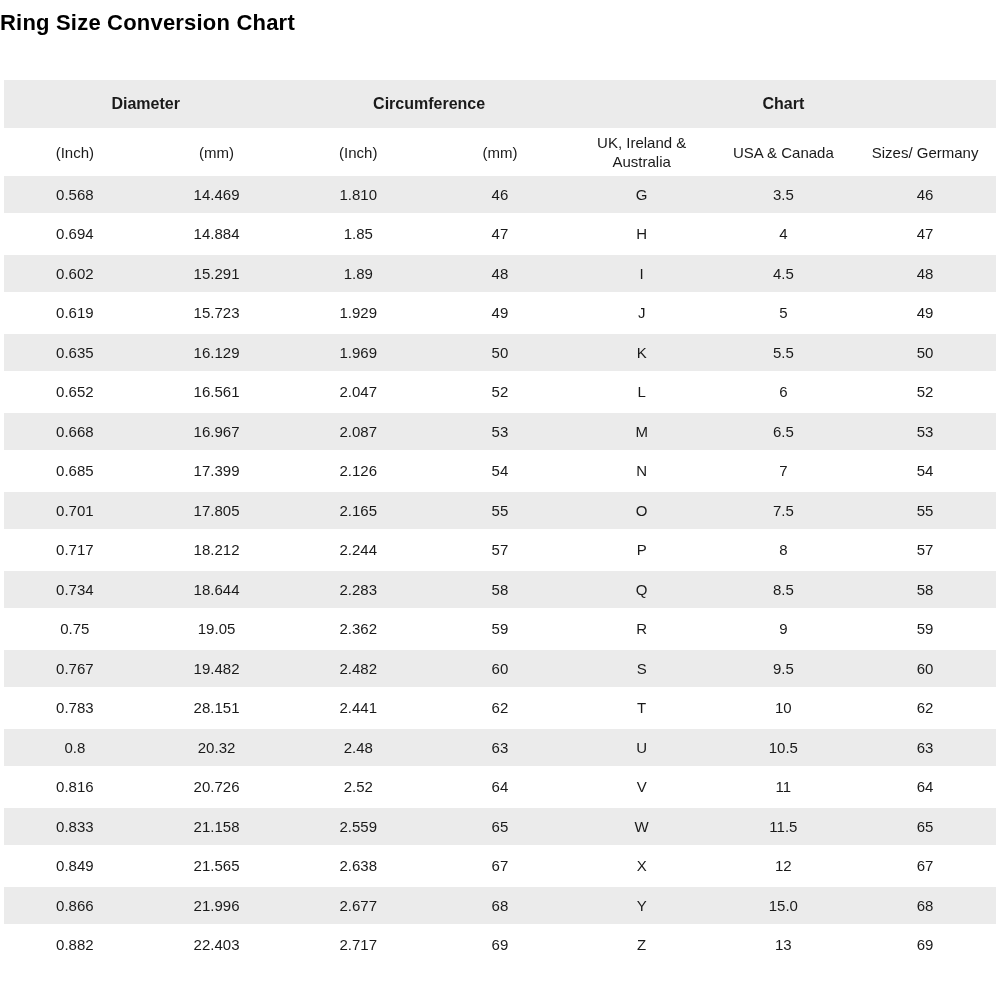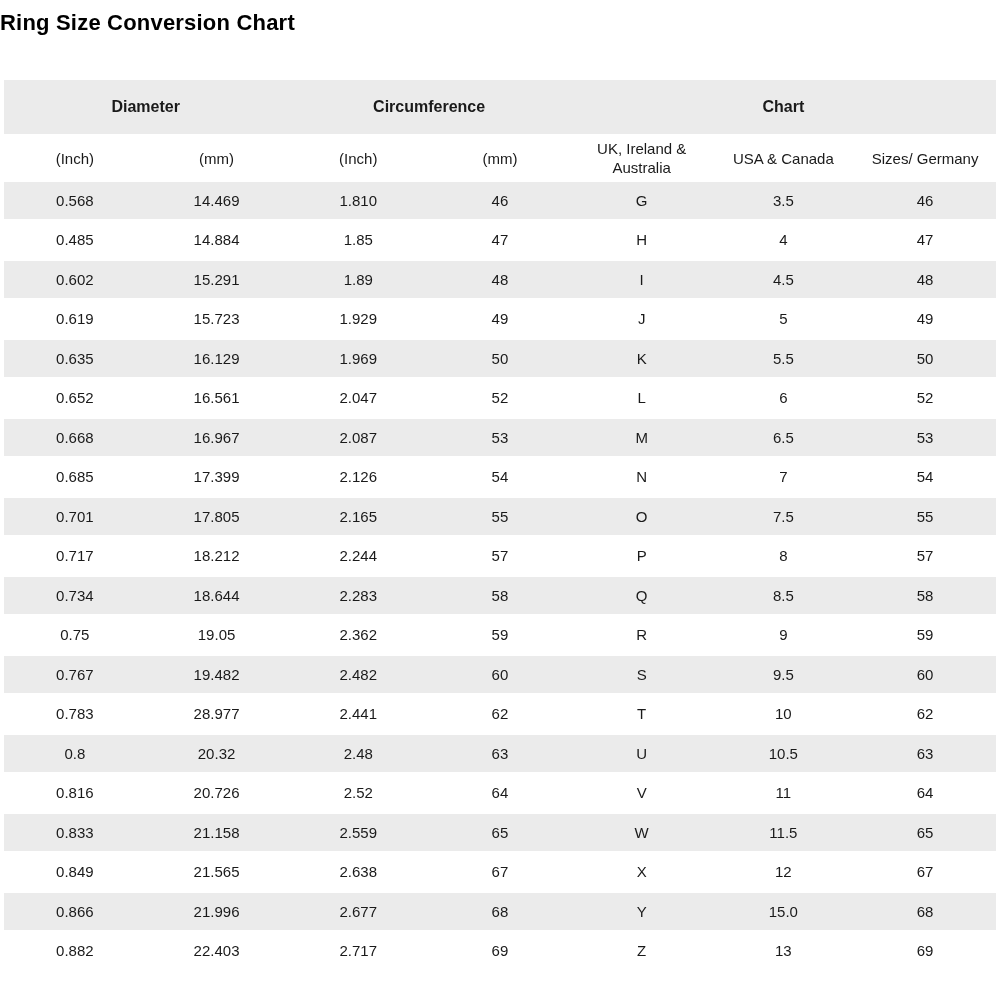--- a/index.html
+++ b/index.html
@@ -32,21 +32,21 @@
     width: 992px;
     margin: 44px 4px 0 4px;
     border-collapse: separate;
     border-spacing: 0;
     table-layout: fixed;
   }
   table.ring-table col { width: 14.2857%; }
 
   thead tr.group-row th {
     background: var(--stripe);
-    height: 54px;
+    height: 48px;
     font-size: 16px;
     font-weight: bold;
     text-align: center;
     vertical-align: middle;
     padding: 0;
   }
   thead tr.colhead-row td {
     background: var(--bg);
     height: 48px;
     font-size: 15px;
@@ -102,21 +102,21 @@
       <tr>
         <td>0.568</td>
         <td>14.469</td>
         <td>1.810</td>
         <td>46</td>
         <td>G</td>
         <td>3.5</td>
         <td>46</td>
       </tr>
       <tr>
-        <td>0.485</td>
+        <td>0.694</td>
         <td>14.884</td>
         <td>1.85</td>
         <td>47</td>
         <td>H</td>
         <td>4</td>
         <td>47</td>
       </tr>
       <tr>
         <td>0.602</td>
         <td>15.291</td>
@@ -211,21 +211,21 @@
         <td>0.767</td>
         <td>19.482</td>
         <td>2.482</td>
         <td>60</td>
         <td>S</td>
         <td>9.5</td>
         <td>60</td>
       </tr>
       <tr>
         <td>0.783</td>
-        <td>28.977</td>
+        <td>28.151</td>
         <td>2.441</td>
         <td>62</td>
         <td>T</td>
         <td>10</td>
         <td>62</td>
       </tr>
       <tr>
         <td>0.8</td>
         <td>20.32</td>
         <td>2.48</td>

